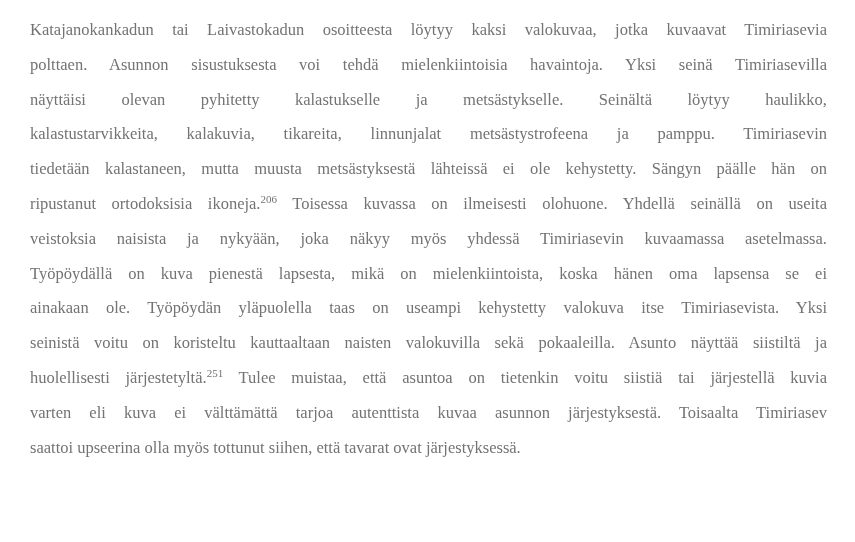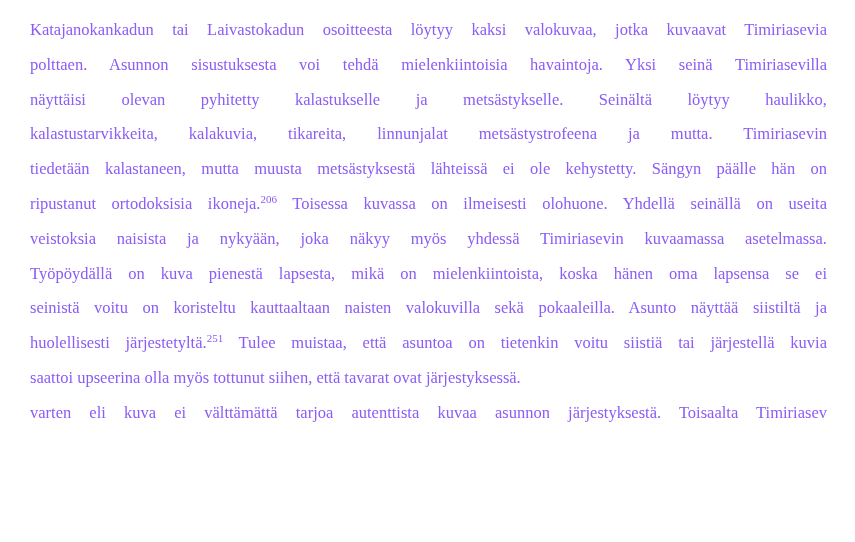--- a/index.html
+++ b/index.html
@@ -9,21 +9,21 @@
   }
   .page {
     position: relative;
     width: 855px;
     height: 542px;
     background: #ffffff;
     overflow: hidden;
     box-sizing: border-box;
     padding: 13px 24px 0 30px;
     font-family: "Liberation Serif", "DejaVu Serif", serif;
-    color: #8b5cf6;
+    color: #737373;
   }
   .paragraph {
     width: 797px;
   }
   .line {
     font-size: 16.5px;
     line-height: 34.8px;
     height: 34.8px;
     white-space: normal;
     text-align: justify;
@@ -40,23 +40,24 @@
   }
 </style>
 </head>
 <body>
 
 <div class="page">
   <div class="paragraph">
       <div class="line">Katajanokankadun tai Laivastokadun osoitteesta löytyy kaksi valokuvaa, jotka kuvaavat Timiriasevia</div>
       <div class="line">polttaen. Asunnon sisustuksesta voi tehdä mielenkiintoisia havaintoja. Yksi seinä Timiriasevilla</div>
       <div class="line">näyttäisi olevan pyhitetty kalastukselle ja metsästykselle. Seinältä löytyy haulikko,</div>
-      <div class="line">kalastustarvikkeita, kalakuvia, tikareita, linnunjalat metsästystrofeena ja mutta. Timiriasevin</div>
+      <div class="line">kalastustarvikkeita, kalakuvia, tikareita, linnunjalat metsästystrofeena ja pamppu. Timiriasevin</div>
       <div class="line">tiedetään kalastaneen, mutta muusta metsästyksestä lähteissä ei ole kehystetty. Sängyn päälle hän on</div>
       <div class="line">ripustanut ortodoksisia ikoneja.<sup class="footnote-ref">206</sup> Toisessa kuvassa on ilmeisesti olohuone. Yhdellä seinällä on useita</div>
       <div class="line">veistoksia naisista ja nykyään, joka näkyy myös yhdessä Timiriasevin kuvaamassa asetelmassa.</div>
       <div class="line">Työpöydällä on kuva pienestä lapsesta, mikä on mielenkiintoista, koska hänen oma lapsensa se ei</div>
+      <div class="line">ainakaan ole. Työpöydän yläpuolella taas on useampi kehystetty valokuva itse Timiriasevista. Yksi</div>
       <div class="line">seinistä voitu on koristeltu kauttaaltaan naisten valokuvilla sekä pokaaleilla. Asunto näyttää siistiltä ja</div>
       <div class="line">huolellisesti järjestetyltä.<sup class="footnote-ref">251</sup> Tulee muistaa, että asuntoa on tietenkin voitu siistiä tai järjestellä kuvia</div>
+      <div class="line">varten eli kuva ei välttämättä tarjoa autenttista kuvaa asunnon järjestyksestä. Toisaalta Timiriasev</div>
       <div class="line last">saattoi upseerina olla myös tottunut siihen, että tavarat ovat järjestyksessä.</div>
-      <div class="line">varten eli kuva ei välttämättä tarjoa autenttista kuvaa asunnon järjestyksestä. Toisaalta Timiriasev</div>
     </div>
 </div>
 
 </body></html>

